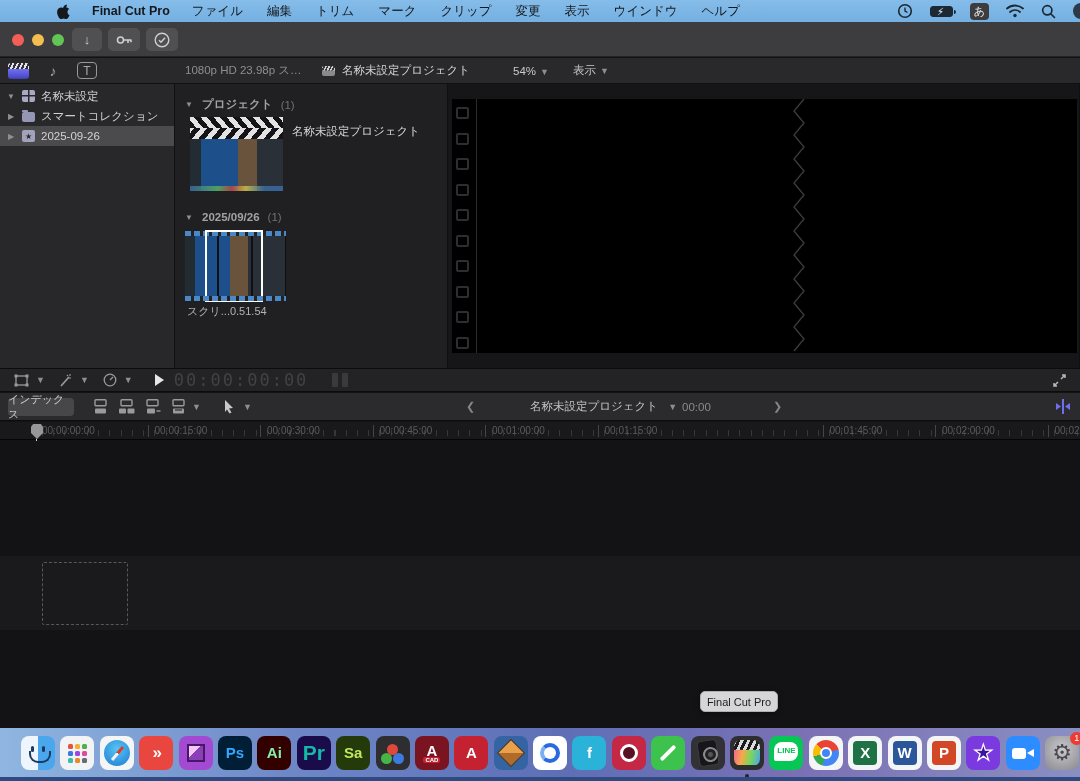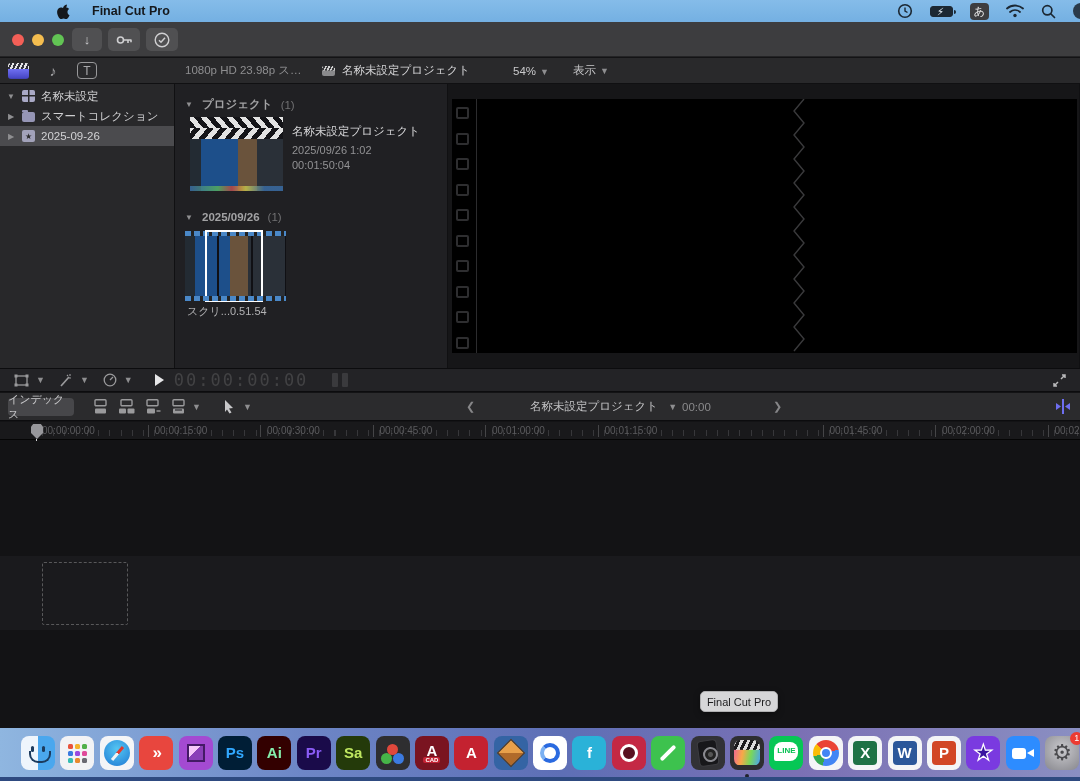--- a/index.html
+++ b/index.html
@@ -194,20 +194,31 @@
 <body>
 
 <div id="screen">
 
   <div id="menubar">
     <div class="left">
       <svg id="apple-logo" viewBox="0 0 16 19">
           <path fill="#15181c" d="M11 4.6c.9-1 1.5-2.5 1.3-3.9-1.2.1-2.7.9-3.6 1.9-.8.9-1.5 2.4-1.3 3.8 1.4.1 2.7-.8 3.6-1.8zM13 10c0-2.4 2-3.6 2.1-3.7-1.1-1.7-2.9-1.9-3.5-1.9-1.5-.2-2.9.9-3.7.9-.8 0-1.9-.9-3.2-.8-1.6 0-3.1 1-4 2.4-1.7 3-.4 7.4 1.2 9.8.8 1.2 1.8 2.5 3 2.5 1.2-.1 1.7-.8 3.2-.8s1.9.8 3.2.8c1.3 0 2.2-1.2 3-2.4.9-1.4 1.3-2.7 1.3-2.8-.1 0-2.6-1-2.6-4z"></path>
         </svg>
       <span class="appname">Final Cut Pro</span>
+      <span id="menu-items" style="display:flex;gap:24px;">
+          <span>ファイル</span>
+          <span>編集</span>
+          <span>トリム</span>
+          <span>マーク</span>
+          <span>クリップ</span>
+          <span>変更</span>
+          <span>表示</span>
+          <span>ウインドウ</span>
+          <span>ヘルプ</span>
+        </span>
     </div>
     <div class="right">
       <svg class="mb-ic" width="16" height="16" viewBox="0 0 16 16">
           <circle cx="8" cy="8" r="6.3" fill="none" stroke="#1c2833" stroke-width="1.6"></circle>
           <path d="M8 4.5V8l2.5 1.5" fill="none" stroke="#1c2833" stroke-width="1.4"></path>
         </svg>
       <span id="battery">
           <span class="bolt">⚡</span>
         </span>
       <span id="ime-badge">あ</span>
@@ -286,24 +297,20 @@
           <span class="disc">▼</span>
           <span>プロジェクト</span>
           <span class="cnt">(1)</span>
         </div>
         <div id="proj-item">
           <div id="proj-chev"></div>
           <div class="thumb"></div>
         </div>
         <div id="proj-meta">
           <div>名称未設定プロジェクト</div>
-          <div class="sub">
-            <div>2025/09/26 1:02</div>
-            <div>00:01:50:04</div>
-          </div>
         </div>
         <div class="sec-head" id="sec2">
           <span class="disc">▼</span>
           <span>2025/09/26</span>
           <span class="cnt">(1)</span>
         </div>
         <div id="clip-item">
           <div id="clip-thumb">
             <div id="clip-sel"></div>
           </div>
@@ -439,21 +446,21 @@
 
   <div id="tooltip">Final Cut Pro</div>
   <div id="dock">
       <div class="dock-icon k-finder"></div>
       <div class="dock-icon k-launchpad"></div>
       <div class="dock-icon k-safari"></div>
       <div class="dock-icon k-chevrons" style="background: rgb(232, 70, 62);">»</div>
       <div class="dock-icon k-affinity" style="background: rgb(164, 74, 210);"></div>
       <div class="dock-icon k-adobe" style="background: rgb(0, 30, 54); color: rgb(49, 168, 255); font-size: 15px;">Ps</div>
       <div class="dock-icon k-adobe" style="background: rgb(51, 0, 0); color: #86efac; font-size: 15px;">Ai</div>
-      <div class="dock-icon k-adobe" style="background: rgb(26, 11, 74); color: #8b5cf6; font-size: 15px;">Pr</div>
+      <div class="dock-icon k-adobe" style="background: rgb(26, 11, 74); color: #14b8a6; font-size: 21px;">Pr</div>
       <div class="dock-icon k-adobe" style="background: rgb(36, 58, 10); color: rgb(192, 232, 96); font-size: 15px;">Sa</div>
       <div class="dock-icon k-davinci" style="background: rgb(46, 46, 48);"></div>
       <div class="dock-icon k-autocad" style="background: rgb(122, 20, 32);">
         <span>A</span>
         <span class="sub">CAD</span>
       </div>
       <div class="dock-icon k-adobe" style="background: rgb(196, 34, 48); color: rgb(255, 255, 255); font-size: 15px;">A</div>
       <div class="dock-icon k-cube" style="background: rgb(52, 100, 164);"></div>
       <div class="dock-icon k-swirl" style="background: rgb(255, 255, 255);"></div>
       <div class="dock-icon k-adobe" style="background: rgb(42, 178, 216); color: rgb(255, 255, 255); font-size: 15px;">f</div>

